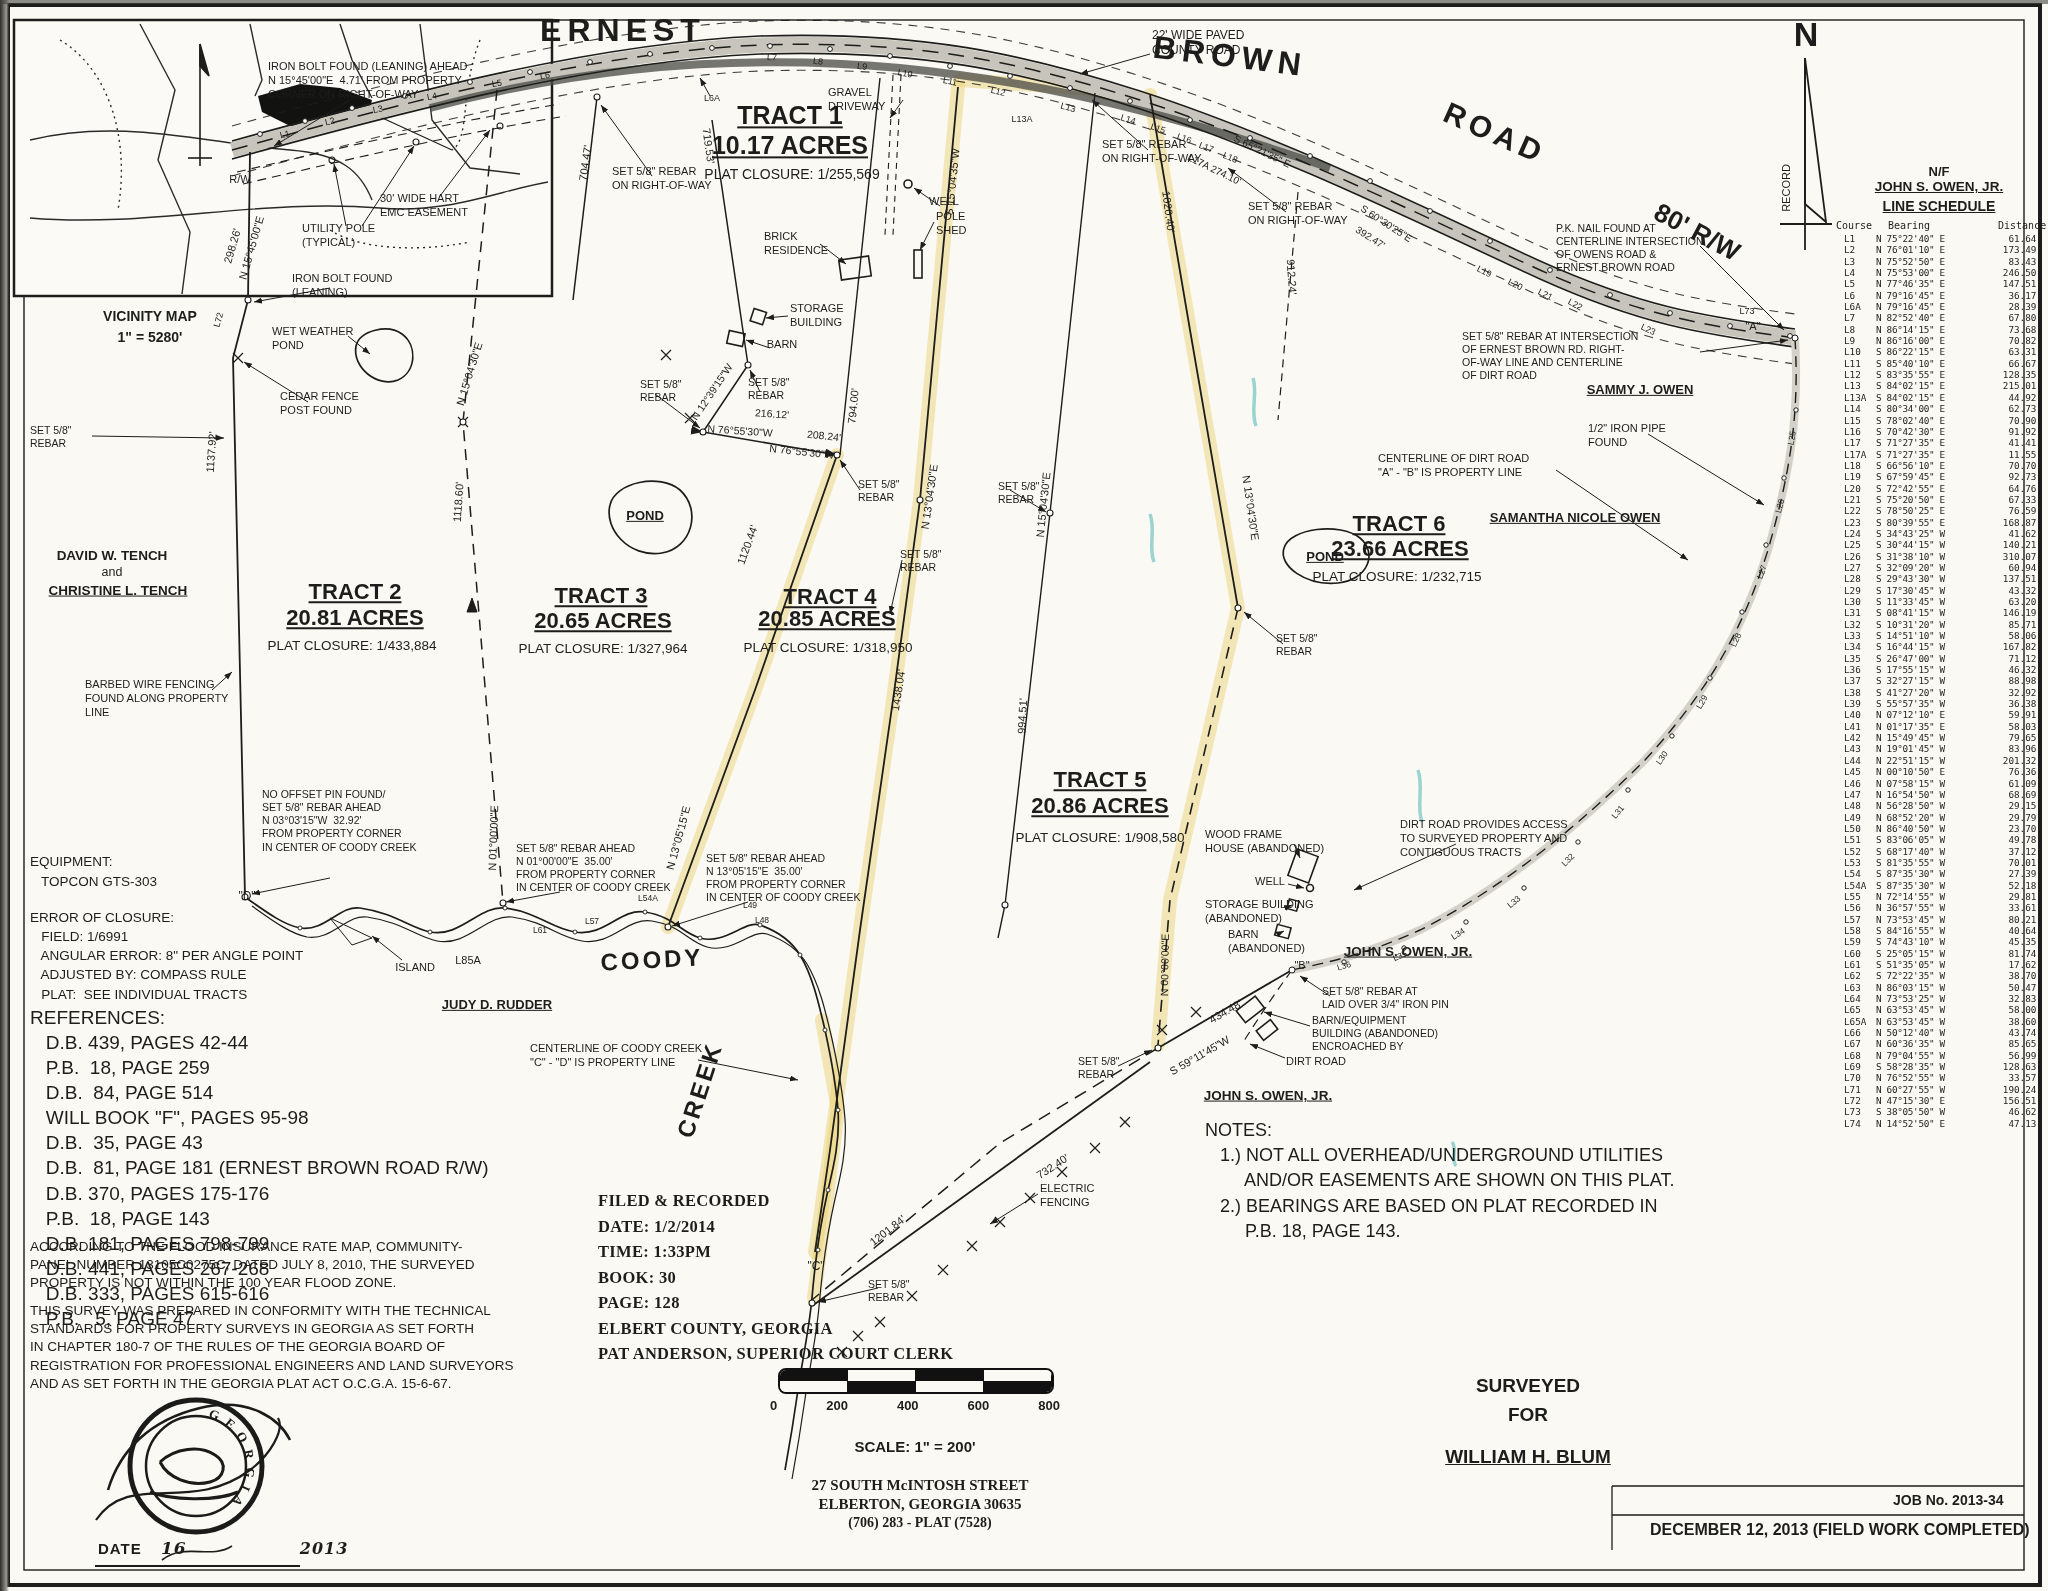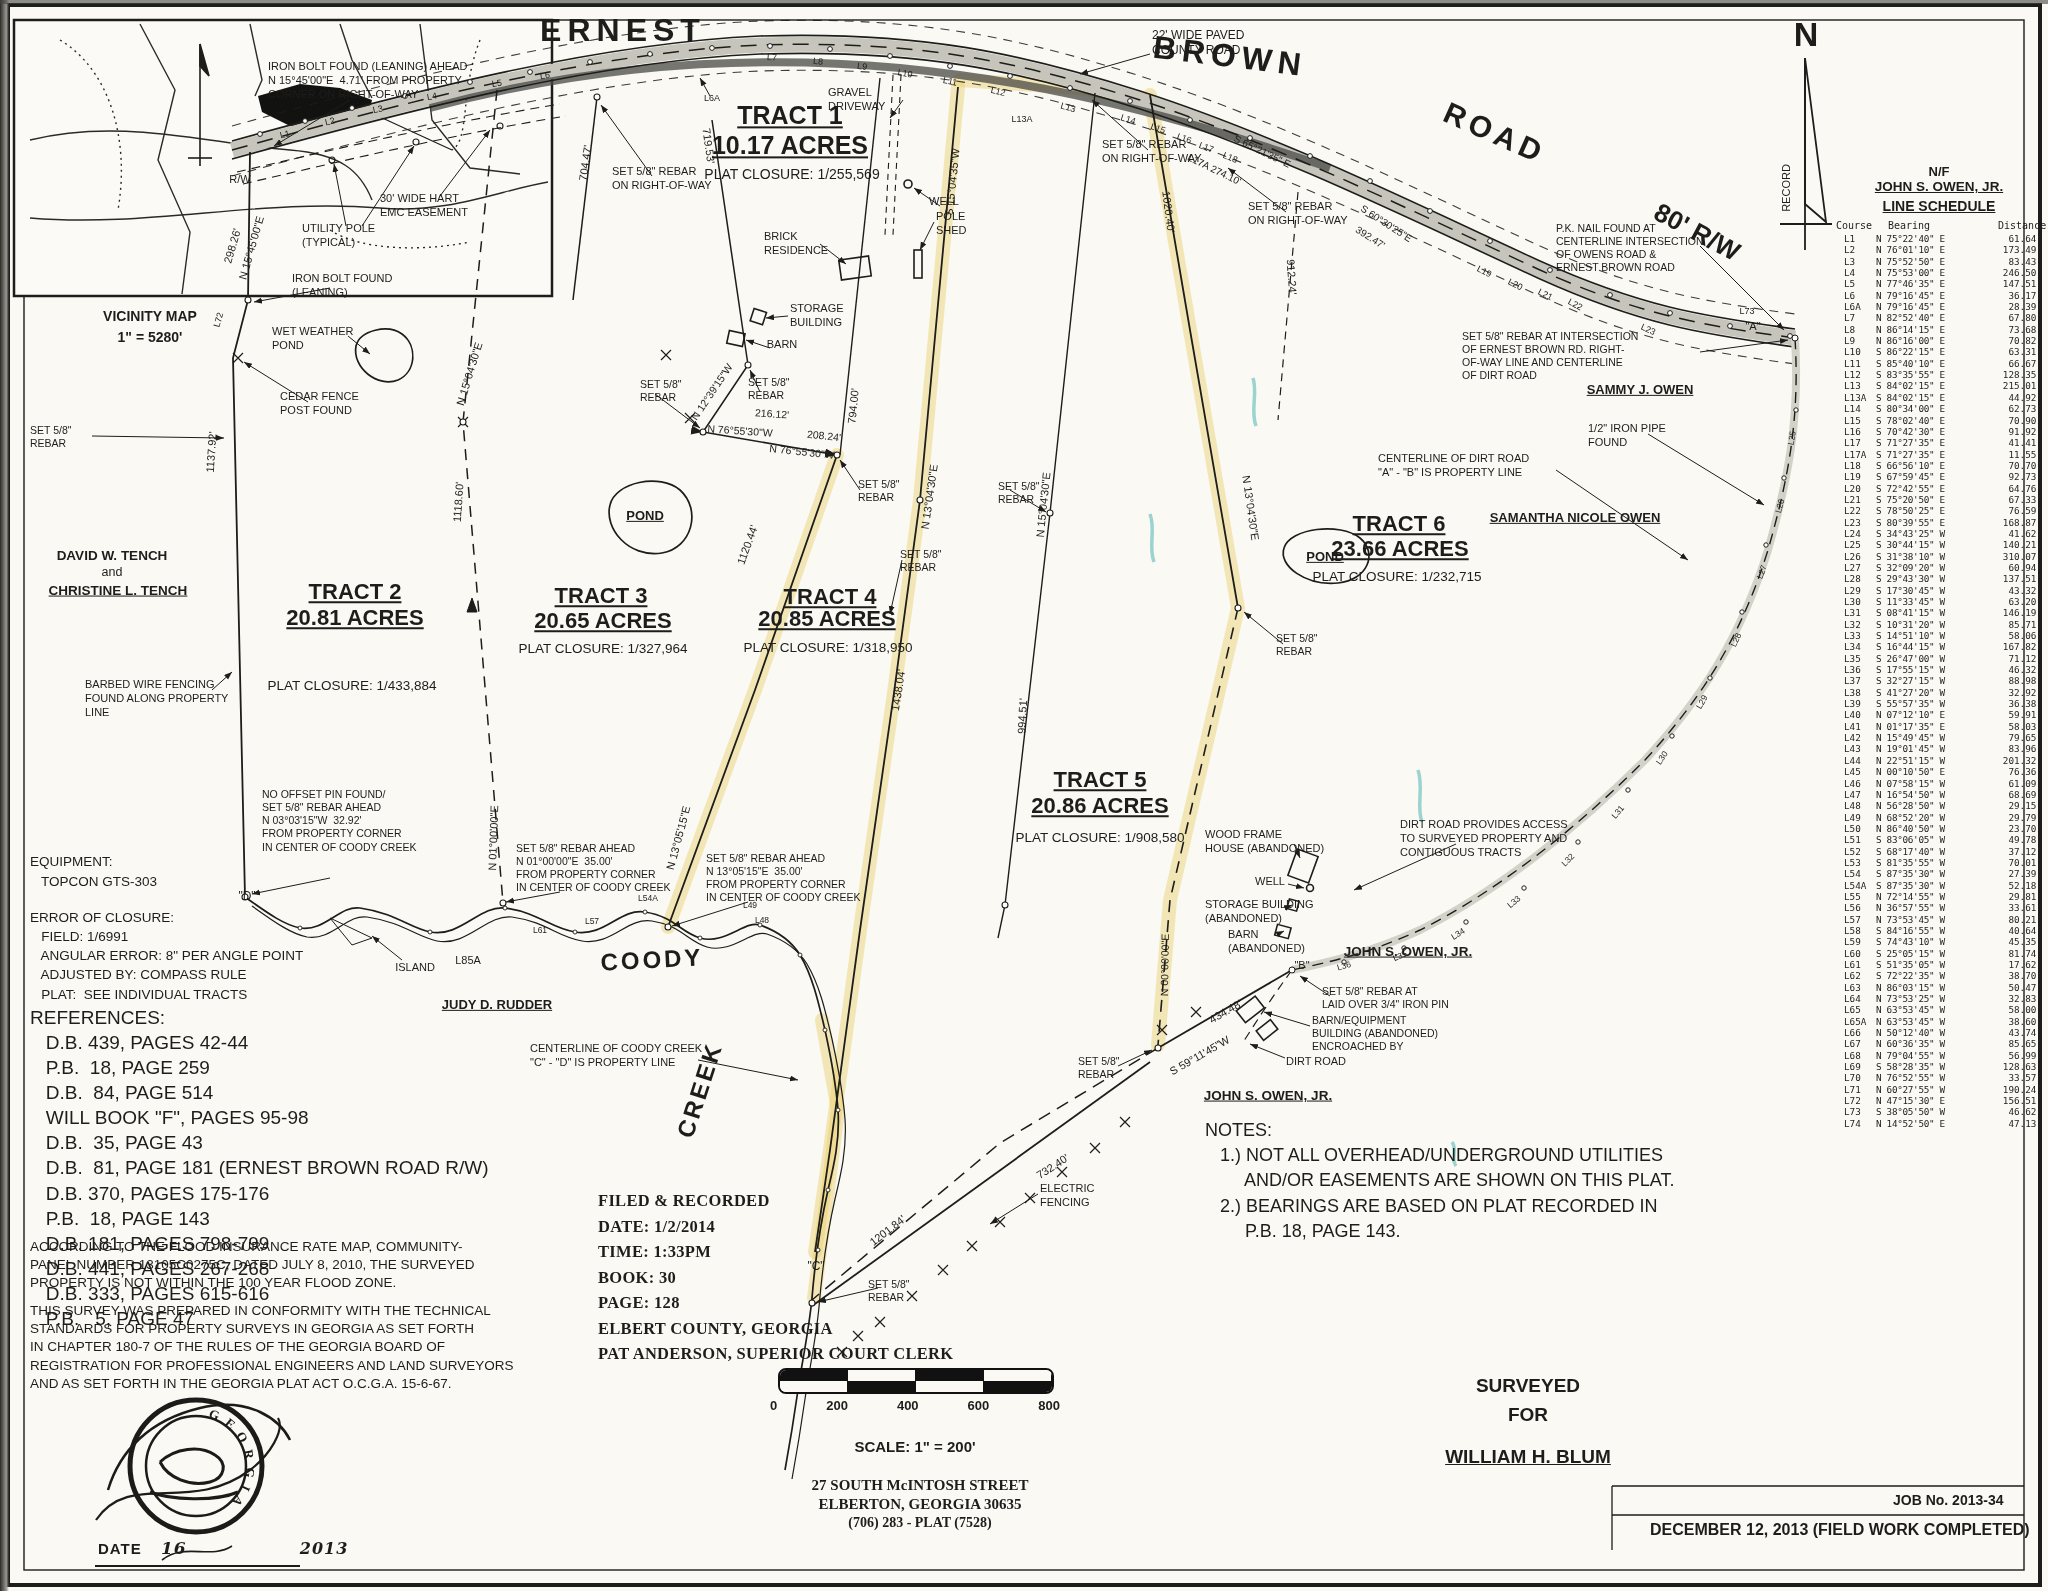--- a/index.html
+++ b/index.html
@@ -443,21 +443,21 @@
       <div class="ml tl" style="left: 30px; top: 1302px; font-size: 13.5px; line-height: 1.35; transform: rotate(0deg); text-align: left;">THIS SURVEY WAS PREPARED IN CONFORMITY WITH THE TECHNICAL
 STANDARDS FOR PROPERTY SURVEYS IN GEORGIA AS SET FORTH
 IN CHAPTER 180-7 OF THE RULES OF THE GEORGIA BOARD OF
 REGISTRATION FOR PROFESSIONAL ENGINEERS AND LAND SURVEYORS
 AND AS SET FORTH IN THE GEORGIA PLAT ACT O.C.G.A. 15-6-67.</div>
       <div class="ml" style="left: 790px; top: 116px; font-size: 25px; font-weight: 700; text-decoration: underline; transform: translate(-50%, -50%) rotate(0deg); text-align: center;">TRACT 1</div>
       <div class="ml" style="left: 790px; top: 146px; font-size: 25px; font-weight: 700; text-decoration: underline; transform: translate(-50%, -50%) rotate(0deg); text-align: center;">10.17 ACRES</div>
       <div class="ml" style="left: 792px; top: 175px; font-size: 14px; transform: translate(-50%, -50%) rotate(0deg); text-align: center;">PLAT CLOSURE: 1/255,569</div>
       <div class="ml" style="left: 355px; top: 592px; font-size: 22px; font-weight: 700; text-decoration: underline; transform: translate(-50%, -50%) rotate(0deg); text-align: center;">TRACT 2</div>
       <div class="ml" style="left: 355px; top: 618px; font-size: 22px; font-weight: 700; text-decoration: underline; transform: translate(-50%, -50%) rotate(0deg); text-align: center;">20.81 ACRES</div>
-      <div class="ml" style="left: 352px; top: 646px; font-size: 13.5px; transform: translate(-50%, -50%) rotate(0deg); text-align: center; margin-top: 40px;">PLAT CLOSURE: 1/433,884</div>
+      <div class="ml" style="left: 352px; top: 646px; font-size: 13.5px; transform: translate(-50%, -50%) rotate(0deg); text-align: center;">PLAT CLOSURE: 1/433,884</div>
       <div class="ml" style="left: 601px; top: 596px; font-size: 22px; font-weight: 700; text-decoration: underline; transform: translate(-50%, -50%) rotate(0deg); text-align: center;">TRACT 3</div>
       <div class="ml" style="left: 603px; top: 621px; font-size: 22px; font-weight: 700; text-decoration: underline; transform: translate(-50%, -50%) rotate(0deg); text-align: center;">20.65 ACRES</div>
       <div class="ml" style="left: 603px; top: 649px; font-size: 13.5px; transform: translate(-50%, -50%) rotate(0deg); text-align: center;">PLAT CLOSURE: 1/327,964</div>
       <div class="ml" style="left: 830px; top: 597px; font-size: 22px; font-weight: 700; text-decoration: underline; transform: translate(-50%, -50%) rotate(0deg); text-align: center;">TRACT 4</div>
       <div class="ml" style="left: 827px; top: 619px; font-size: 22px; font-weight: 700; text-decoration: underline; transform: translate(-50%, -50%) rotate(0deg); text-align: center;">20.85 ACRES</div>
       <div class="ml" style="left: 828px; top: 648px; font-size: 13.5px; transform: translate(-50%, -50%) rotate(0deg); text-align: center;">PLAT CLOSURE: 1/318,950</div>
       <div class="ml" style="left: 1100px; top: 780px; font-size: 22px; font-weight: 700; text-decoration: underline; transform: translate(-50%, -50%) rotate(0deg); text-align: center;">TRACT 5</div>
       <div class="ml" style="left: 1100px; top: 806px; font-size: 22px; font-weight: 700; text-decoration: underline; transform: translate(-50%, -50%) rotate(0deg); text-align: center;">20.86 ACRES</div>
       <div class="ml" style="left: 1100px; top: 838px; font-size: 13.5px; transform: translate(-50%, -50%) rotate(0deg); text-align: center;">PLAT CLOSURE: 1/908,580</div>
       <div class="ml" style="left: 1399px; top: 524px; font-size: 22px; font-weight: 700; text-decoration: underline; transform: translate(-50%, -50%) rotate(0deg); text-align: center;">TRACT 6</div>

